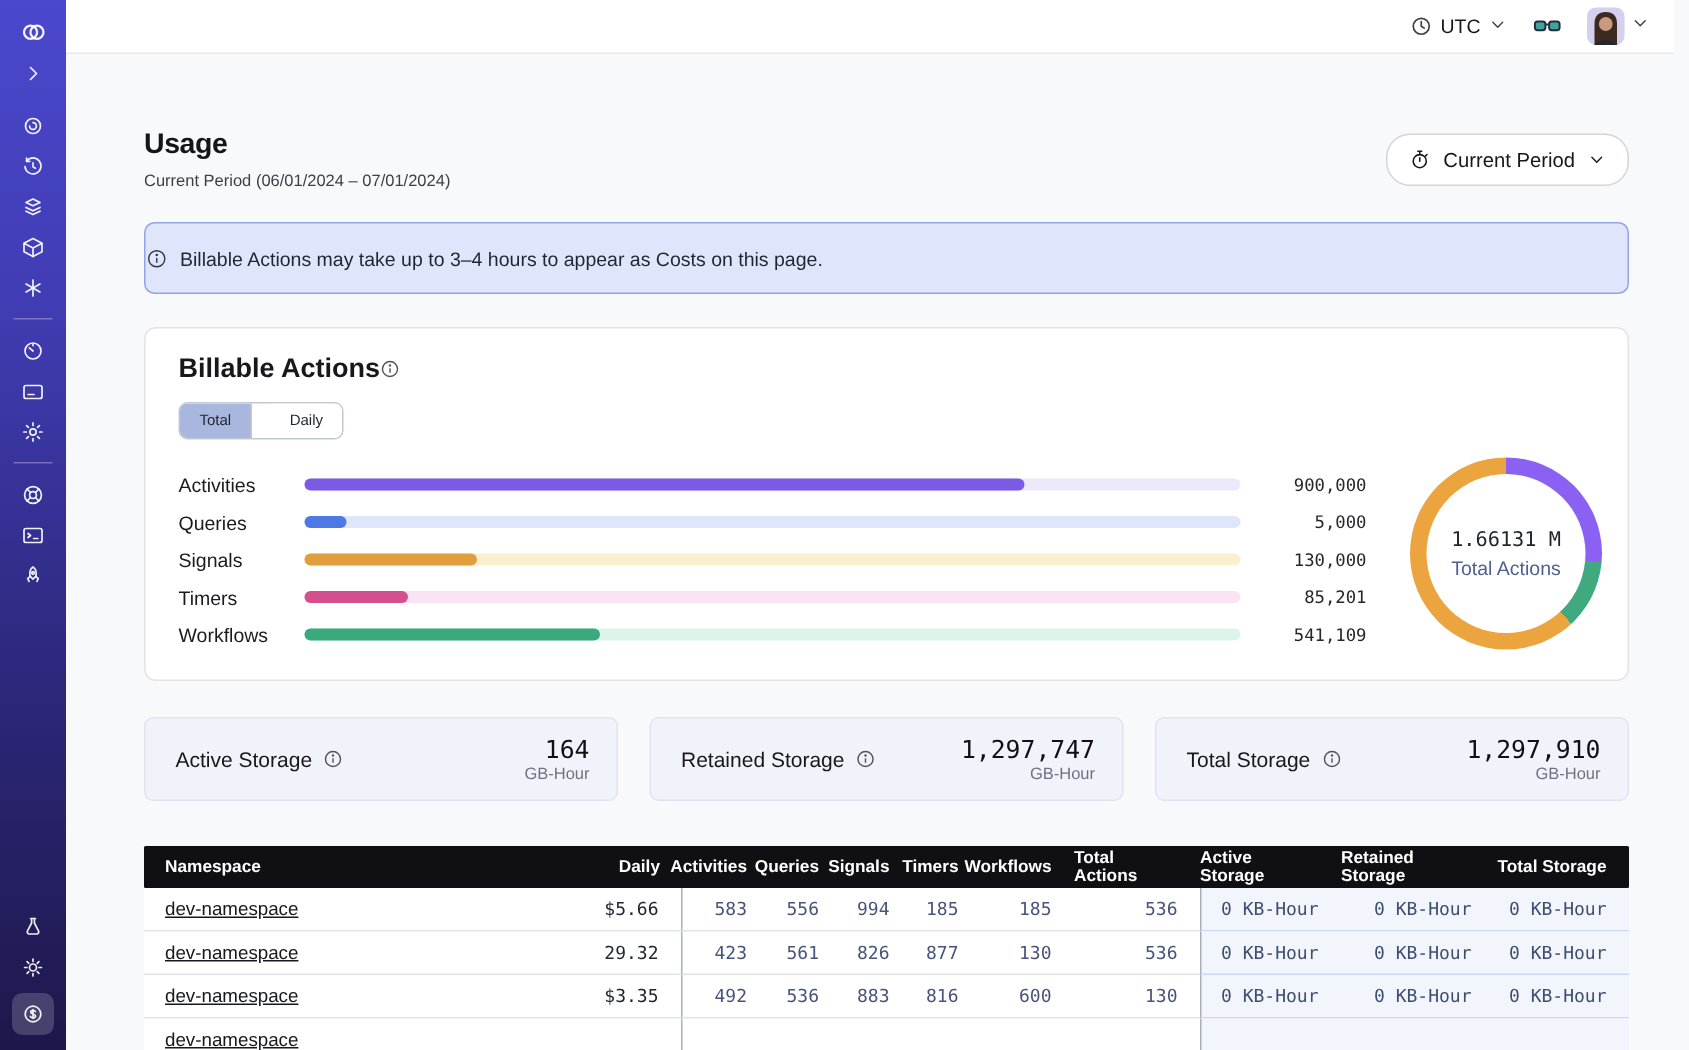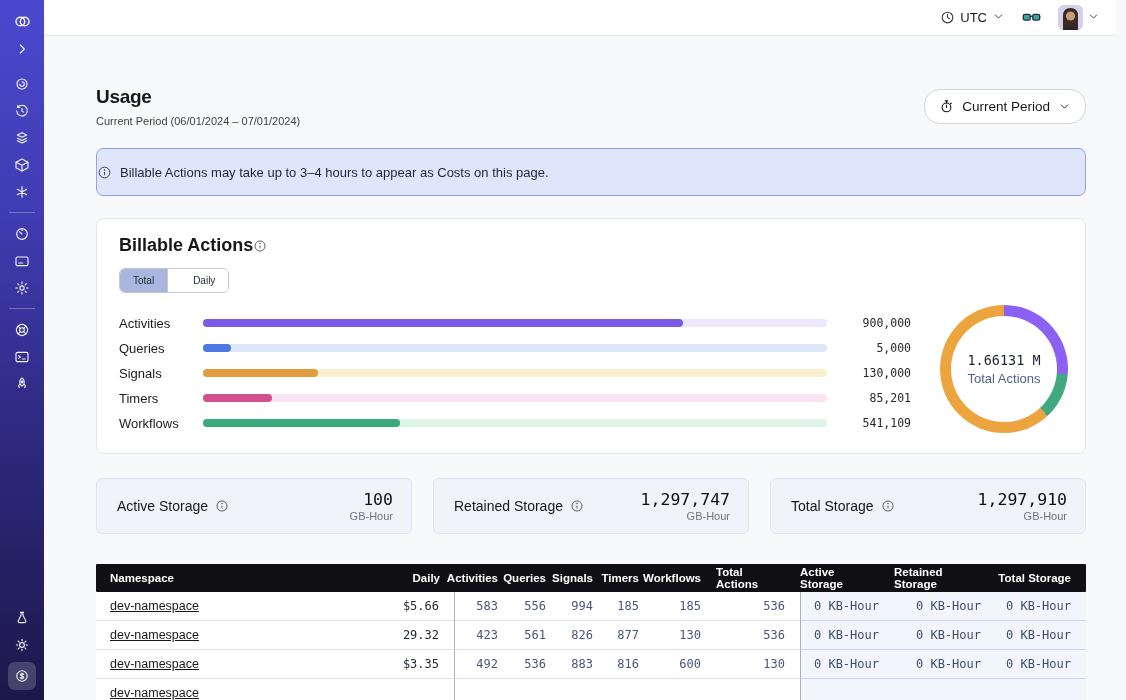--- a/index.html
+++ b/index.html
@@ -321,21 +321,21 @@
         <div class="stor-card">
           <div class="stor-label">
             <span>Active Storage</span>
             <svg class="info-ic" width="14" height="14" viewBox="0 0 24 24">
               <circle cx="12" cy="12" r="8.6"></circle>
               <path d="M12 11.2v5"></path>
               <circle cx="12" cy="8" r=".6" fill="#52525B"></circle>
             </svg>
           </div>
           <div class="stor-right">
-            <div class="stor-val">100</div>
+            <div class="stor-val">164</div>
             <div class="stor-unit">GB-Hour</div>
           </div>
         </div>
         <div class="stor-card">
           <div class="stor-label">
             <span>Retained Storage</span>
             <svg class="info-ic" width="14" height="14" viewBox="0 0 24 24">
               <circle cx="12" cy="12" r="8.6"></circle>
               <path d="M12 11.2v5"></path>
               <circle cx="12" cy="8" r=".6" fill="#52525B"></circle>

